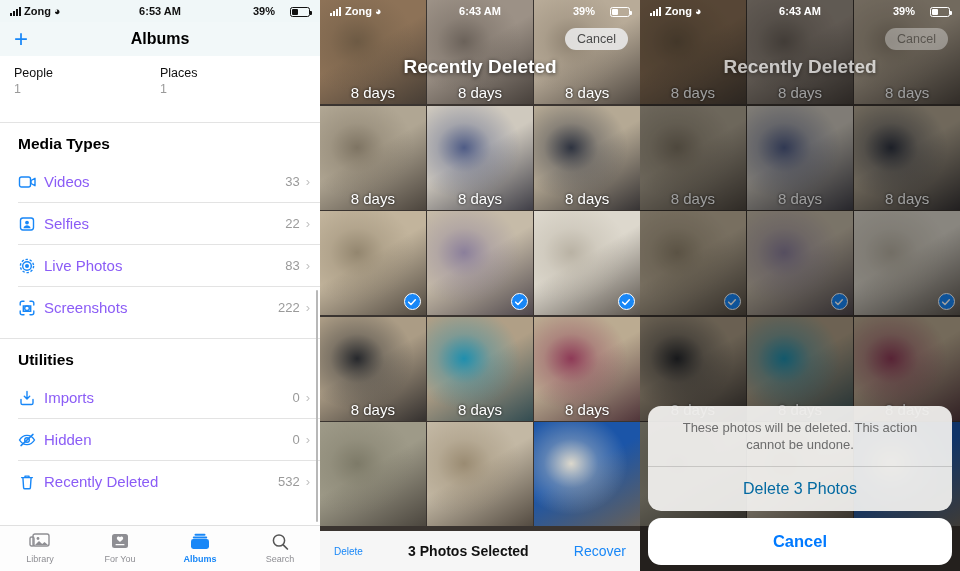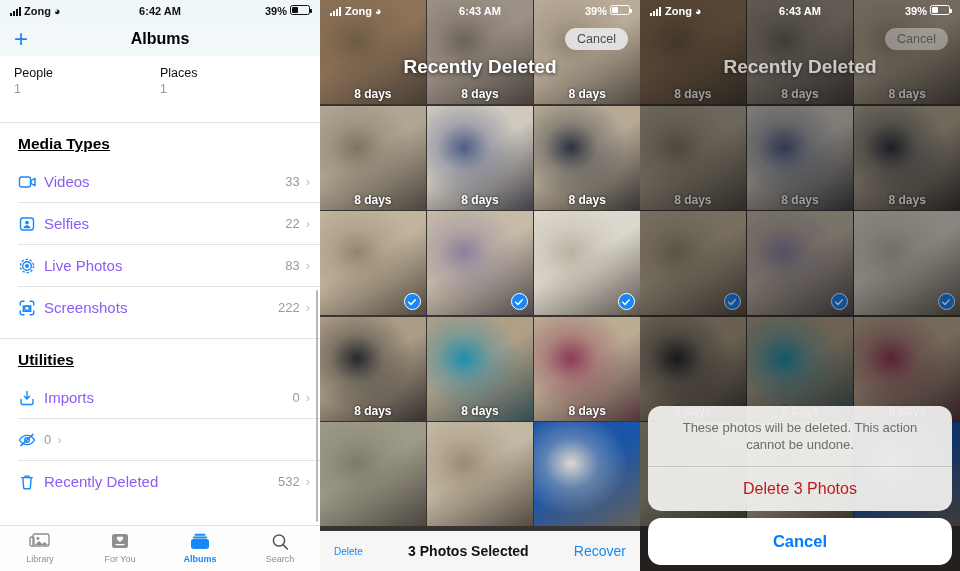--- a/index.html
+++ b/index.html
@@ -13,21 +13,21 @@
 
   
   .p1 { background: #ffffff; }
   .p1 .statusbar {
     height: 22px; background: #f0f7f8; display: flex; align-items: center;
     padding: 0 10px; font-size: 11px; font-weight: bold; color: #111;
     position: relative;
   }
   .sb-left { display: flex; align-items: center; gap: 3px; }
   .sb-center { position: absolute; left: 0; right: 0; text-align: center; font-size: 11px; font-weight: bold; }
-  .sb-right { margin-left: auto; display: flex; align-items: flex-start; gap: 3px; z-index:2; }
+  .sb-right { margin-left: auto; display: flex; align-items: flex-end; gap: 15px; z-index:2; }
   .bars { display: inline-flex; align-items: flex-end; gap: 1px; height: 9px; }
   .bars i { display: block; width: 2px; background: #111; }
   .bars i:nth-child(1){ height: 3px; }
   .bars i:nth-child(2){ height: 5px; }
   .bars i:nth-child(3){ height: 7px; }
   .bars i:nth-child(4){ height: 9px; }
   .wifi { font-size: 11px; line-height: 1; }
   .batt { width: 20px; height: 10px; border: 1px solid #111; border-radius: 2.5px; position: relative; padding: 1px; }
   .batt::after { content:""; position:absolute; right:-3px; top:3px; width:2px; height:4px; background:#111; border-radius:0 1px 1px 0;}
   .batt b { display:block; height:100%; width:39%; background:#111; border-radius:1px; }
@@ -37,21 +37,21 @@
     padding: 0 14px; position: relative;
   }
   .plus { font-size: 24px; color: #1887f7; font-weight: 300; line-height: 1; cursor: pointer; }
   .navtitle { position: absolute; left:0; right:0; text-align: center; font-size: 16px; font-weight: bold; color:#000; }
 
   .pp-row { display: flex; padding: 10px 14px 0 14px; }
   .pp-col { width: 50%; }
   .pp-name { font-size: 12.5px; color: #111; }
   .pp-count { font-size: 12.5px; color: #9a9a9a; margin-top: 2px; }
 
-  .sec-title { font-size: 15.5px; font-weight: bold; color:#000; padding: 12px 14px 8px 18px; text-decoration: underline; }
+  .sec-title { font-size: 15.5px; font-weight: bold; color:#000; padding: 12px 14px 8px 18px; }
   .sep { height:1px; background:#e3e3e3; margin-left: 18px; }
   .sep.full { margin-left: 0; }
 
   .row {
     display:flex; align-items:center; height:41px; padding: 0 10px 0 18px; cursor:pointer;
   }
   .row .ico { width: 26px; display:flex; align-items:center; justify-content:flex-start; color:#1887f7; }
   .row .label { font-size: 15px; color:#8b5cf6; flex:1; }
   .row .count { font-size: 13px; color:#9a9a9a; margin-right: 6px; }
   .row .chev { color:#c2c2c2; font-size: 13px; }
@@ -67,21 +67,21 @@
 
   .scrollbar { position:absolute; right:2px; top:290px; width:2.5px; height:232px; background:#b8b8b8; border-radius:2px; }
 
   
   .grid-panel { background:#3a3430; }
   .pgrid { position:absolute; inset:0; display:grid;
            grid-template-columns: repeat(3, 1fr);
            grid-auto-rows: 104px; gap:1.5px; }
   .cell { position:relative; overflow:hidden; background:#8d7f6d; }
   .cell .days { position:absolute; bottom:3px; left:0; right:0; text-align:center;
-                font-size:12px; color:#fff; text-shadow:0 0 3px rgba(0,0,0,.8); font-weight:700; }
+                font-size:15px; color:#fff; text-shadow:0 0 3px rgba(0,0,0,.8); font-weight:400; }
   .check { position:absolute; right:5px; bottom:5px; width:17px; height:17px; border-radius:50%;
            background:#1887f7; border:1.5px solid #fff; display:flex; align-items:center; justify-content:center; }
   .check svg { width:10px; height:10px; }
 
   .gp-status { position:absolute; top:0; left:0; right:0; height:22px; z-index:5;
                display:flex; align-items:center; padding:0 10px; color:#fff; font-size:11px; font-weight:bold; }
   .gp-status .bars i { background:#fff; }
   .gp-status .batt { border-color:#fff; }
   .gp-status .batt::after { background:#fff; }
   .gp-status .batt b { background:#fff; }
@@ -97,21 +97,21 @@
   .gp-toolbar .tb-rec { font-size:14px; color:#1887f7; cursor:pointer; }
 
   
   .dimmer { position:absolute; inset:0; background:rgba(0,0,0,.38); z-index:10; pointer-events:none; }
 
   
   .alert-wrap { position:absolute; left:8px; right:8px; bottom:6px; z-index:20; }
   .alert-sheet { background:rgba(243,242,240,.93); border-radius:13px; overflow:hidden; }
   .alert-msg { padding:13px 18px 12px; text-align:center; font-size:13px; color:#6c6c6c; line-height:1.35; }
   .alert-div { height:1px; background:rgba(0,0,0,.14); }
-  .alert-destructive { text-align:center; padding:13px 0; font-size:16px; color:#b91c1c; cursor:pointer; }
+  .alert-destructive { text-align:center; padding:13px 0; font-size:16px; color:#0369a1; cursor:pointer; }
   .alert-cancel { margin-top:7px; background:#fff; border-radius:13px; text-align:center;
                   padding:14px 0; font-size:16.5px; font-weight:bold; color:#007aff; cursor:pointer; }
 </style>
 </head>
 <body>
 
 <div class="stage">
 
   <div class="panel p1">
 
@@ -119,21 +119,21 @@
       <div class="sb-left">
         <span class="bars">
             <i></i>
             <i></i>
             <i></i>
             <i></i>
           </span>
         <span>Zong</span>
         <span class="wifi">◕</span>
       </div>
-      <div class="sb-center">6:42 AM</div>
+      <div class="sb-center">6:53 AM</div>
       <div class="sb-right">
         <span>39%</span>
         <span class="batt">
             <b></b>
           </span>
       </div>
     </div>
 
     <div class="navbar">
       <span class="plus">+</span>
@@ -225,20 +225,21 @@
         </div>
         <div class="sep"></div>
         <div class="row">
           <span class="ico">
             <svg width="18" height="18" viewBox="0 0 18 18">
               <path d="M1.5 9S4.3 4.4 9 4.4 16.5 9 16.5 9 13.7 13.6 9 13.6 1.5 9 1.5 9z" fill="none" stroke="#1887f7" stroke-width="1.4"></path>
               <circle cx="9" cy="9" r="2.3" fill="none" stroke="#1887f7" stroke-width="1.4"></circle>
               <line x1="3" y1="14.6" x2="15" y2="3.4" stroke="#1887f7" stroke-width="1.5" stroke-linecap="round"></line>
             </svg>
           </span>
+          <span class="label">Hidden</span>
           <span class="count">0</span>
           <span class="chev">›</span>
         </div>
         <div class="sep"></div>
         <div class="row">
           <span class="ico">
             <svg width="18" height="18" viewBox="0 0 18 18">
               <path d="M3.6 4.6h10.8M7 4.6V3.1h4v1.5M4.9 4.6l.7 10a1.3 1.3 0 001.3 1.2h4.2a1.3 1.3 0 001.3-1.2l.7-10" fill="none" stroke="#1887f7" stroke-width="1.4" stroke-linecap="round" stroke-linejoin="round"></path>
             </svg>
           </span>

